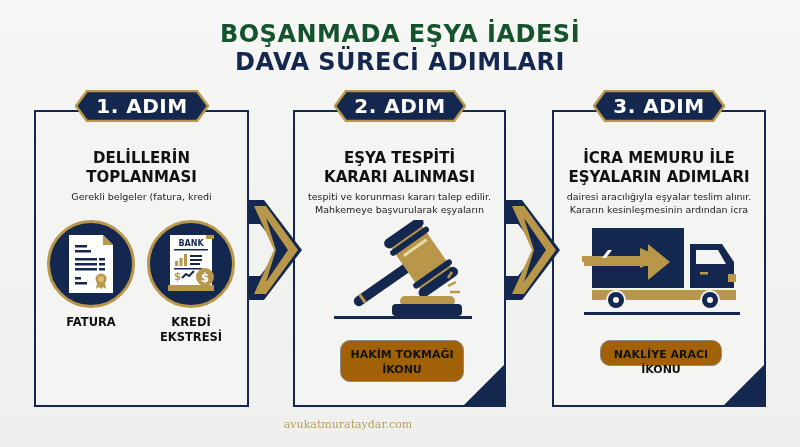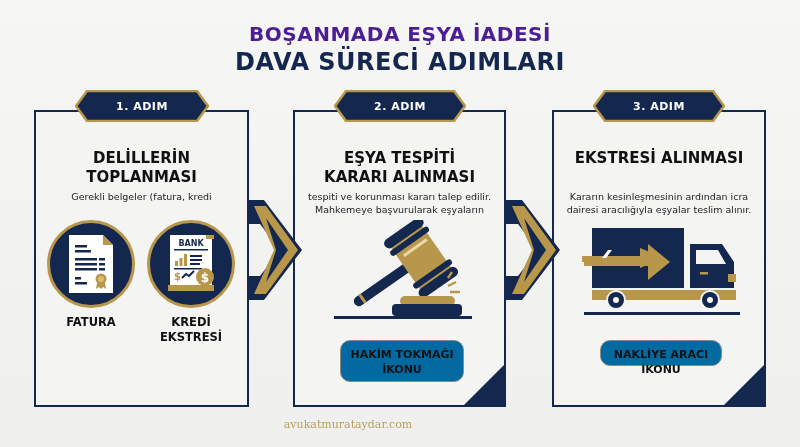--- a/index.html
+++ b/index.html
@@ -2,44 +2,44 @@
 <html><head>
 <meta charset="utf-8">
 <style>
   html, body { margin:0; padding:0; }
   body {
     width:800px; height:447px; overflow:hidden; position:relative;
     background: linear-gradient(180deg,#f6f6f5 0%,#efefee 100%);
     font-family: "DejaVu Sans", sans-serif;
   }
   .title-wrap { position:absolute; left:0; top:20px; width:800px; text-align:center; }
-  .title-l1 { font-family:"DejaVu Sans",sans-serif; font-weight:bold; font-size:20px; color:#4c1d95; letter-spacing:0.5px; line-height:28px; }
+  .title-l1 { font-family:"DejaVu Sans",sans-serif; font-weight:bold; font-size:24px; color:#14532d; letter-spacing:0.5px; line-height:28px; }
   .title-l2 { font-family:"DejaVu Sans",sans-serif; font-weight:bold; font-size:24px; color:#14274e; letter-spacing:0.5px; line-height:28px; }
 
   .card { position:absolute; top:110px; height:297px; border:2px solid #14274e; background:#f4f4f3; box-sizing:border-box; }
   .card.c1 { left:34px; width:215px; }
   .card.c2 { left:293px; width:213px; }
   .card.c3 { left:552px; width:214px; }
 
   .badge { position:absolute; top:90px; height:32px; display:flex; align-items:center; justify-content:center; }
   .badge svg { position:absolute; left:0; top:0; }
-  .badge span { position:relative; color:#fff; font-weight:bold; font-size:11px; letter-spacing:0.5px; }
+  .badge span { position:relative; color:#fff; font-weight:bold; font-size:20px; letter-spacing:0.5px; }
   .badge.b1 { left:75px; width:134px; }
   .badge.b2 { left:334px; width:132px; }
   .badge.b3 { left:593px; width:132px; }
 
   .head { position:absolute; left:0; width:100%; text-align:center; font-weight:bold; font-size:15px; color:#111; line-height:19px; }
   .desc { position:absolute; left:0; width:100%; text-align:center; font-size:9.5px; color:#222; line-height:13px; }
   .card .head { top:37px; }
   .card .desc { top:78px; }
 
   .circle { position:absolute; width:88px; height:88px; border-radius:50%; background:#14274e; border:3px solid #b8974a; box-sizing:border-box; display:flex; align-items:center; justify-content:center; }
   .icon-label { position:absolute; text-align:center; font-weight:bold; font-size:11.5px; color:#111; line-height:15px; }
 
-  .pill { position:absolute; border:1px solid #8a8a8a; border-radius:10px; background:#0369a1; text-align:center; font-weight:bold; font-size:11px; color:#111; line-height:15px; box-sizing:border-box; padding-top:6px; }
+  .pill { position:absolute; border:1px solid #8a8a8a; border-radius:10px; background:#a16207; text-align:center; font-weight:bold; font-size:11px; color:#111; line-height:15px; box-sizing:border-box; padding-top:6px; }
 
   .corner { position:absolute; right:0; bottom:0; width:0; height:0; border-left:40px solid transparent; border-bottom:40px solid #14274e; }
 
   .arrow { position:absolute; }
   .footer { position:absolute; left:18px; top:418px; width:660px; text-align:center; font-family:"DejaVu Serif",serif; font-size:11px; color:#b8a05a; }
 </style>
 </head>
 <body>
 
 <div class="title-wrap">
@@ -136,25 +136,26 @@
 
   <div class="pill" style="left:45px; top:228px; width:124px; height:42px;">
     <div>HAKİM TOKMAĞI</div>
     <div>İKONU</div>
   </div>
   <div class="corner"></div>
 </div>
 
 <div class="card c3">
   <div class="head">
-    <div>EKSTRESİ ALINMASI</div>
+    <div>İCRA MEMURU İLE</div>
+    <div>EŞYALARIN ADIMLARI</div>
   </div>
   <div class="desc">
+    <div>dairesi aracılığıyla eşyalar teslim alınır.</div>
     <div>Kararın kesinleşmesinin ardından icra</div>
-    <div>dairesi aracılığıyla eşyalar teslim alınır.</div>
   </div>
 
   <svg style="position:absolute; left:28px; top:112px;" width="160" height="94" viewBox="0 0 160 94">
     <rect x="10" y="4" width="92" height="60" fill="#14274e"></rect>
     <path d="M0 38 H58 V30 L82 40 L58 50 V44 H0 Z" transform="translate(0,-6) scale(1,1)" fill="#b8974a"></path>
     <path d="M2 34 H66 V20 L88 38 L66 56 V42 H2 Z" fill="#b8974a"></path>
     <path d="M20 34 L26 26 L30 26 L24 34 Z" fill="#ffffff"></path>
     <path d="M108 20 H140 L152 38 V64 H108 Z" fill="#14274e"></path>
     <path d="M114 26 H136 L144 40 H114 Z" fill="#f4f4f3"></path>
     <rect x="118" y="48" width="8" height="2.5" fill="#b8974a"></rect>

